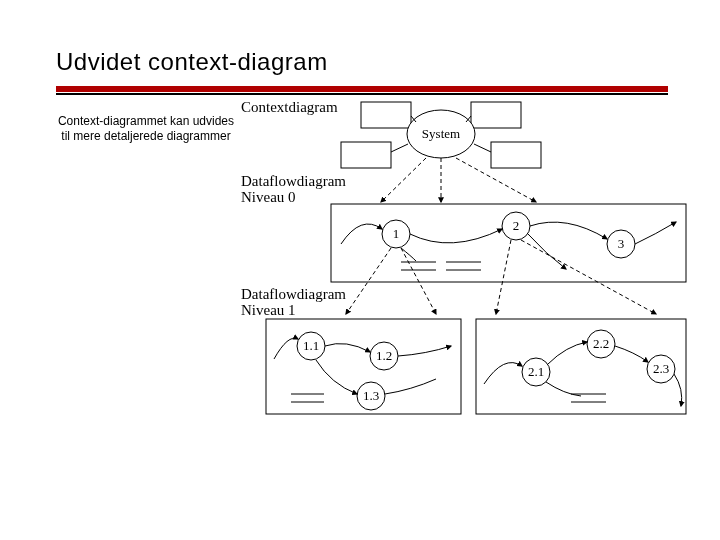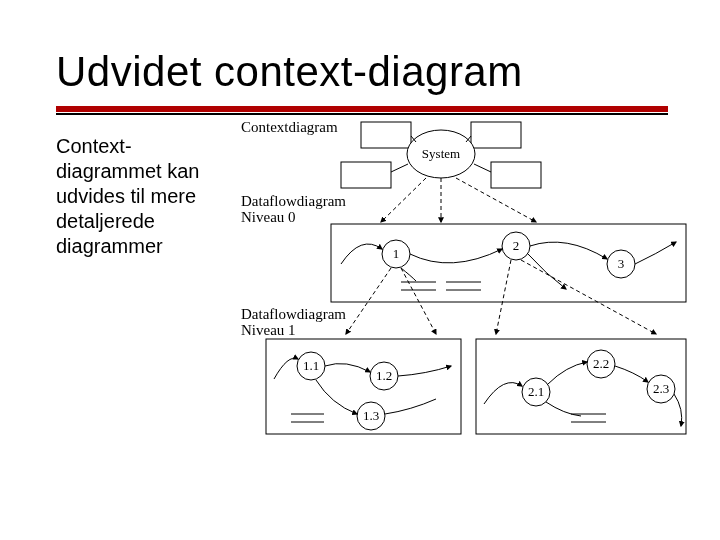--- a/index.html
+++ b/index.html
@@ -1,22 +1,22 @@
 <!DOCTYPE html>
 <html><head>
 <meta charset="utf-8">
 <style>
   * { margin: 0; padding: 0; box-sizing: border-box; }
   html, body { width: 720px; height: 540px; background: #fff; font-family: Verdana, Geneva, sans-serif; }
   .slide { width: 720px; height: 540px; position: relative; padding: 48px 40px 0 56px; }
-  .title { font-size: 42px; font-weight: 400; letter-spacing: 0.5px; color: #000; }
+  .title { font-size: 24px; font-weight: 400; letter-spacing: 0.5px; color: #000; }
   .rule { margin-top: 10px; height: 6px; width: 612px; background: #b00000; position: relative; }
   .rule::after { content: ""; position: absolute; left: 0; bottom: -3px; width: 612px; height: 2px; background: #000; }
   .body { display: flex; margin-top: 22px; gap: 0; }
-  .desc { width: 180px; font-size: 20px; line-height: 1.25; color: #000; }
+  .desc { width: 180px; font-size: 12px; line-height: 1.25; color: #000; text-align: center; }
   .diagram-wrap { flex: 1; position: relative; height: 340px; }
   .diagram-wrap svg { position: absolute; top: -20px; left: 0; }
   .dlabel { font-family: "Times New Roman", serif; font-size: 13px; fill: #000; }
   .dlabel-big { font-family: "Times New Roman", serif; font-size: 15px; fill: #000; }
 </style>
 </head>
 <body>
 
 <div class="slide">
   <h1 class="title">Udvidet context-diagram</h1>

